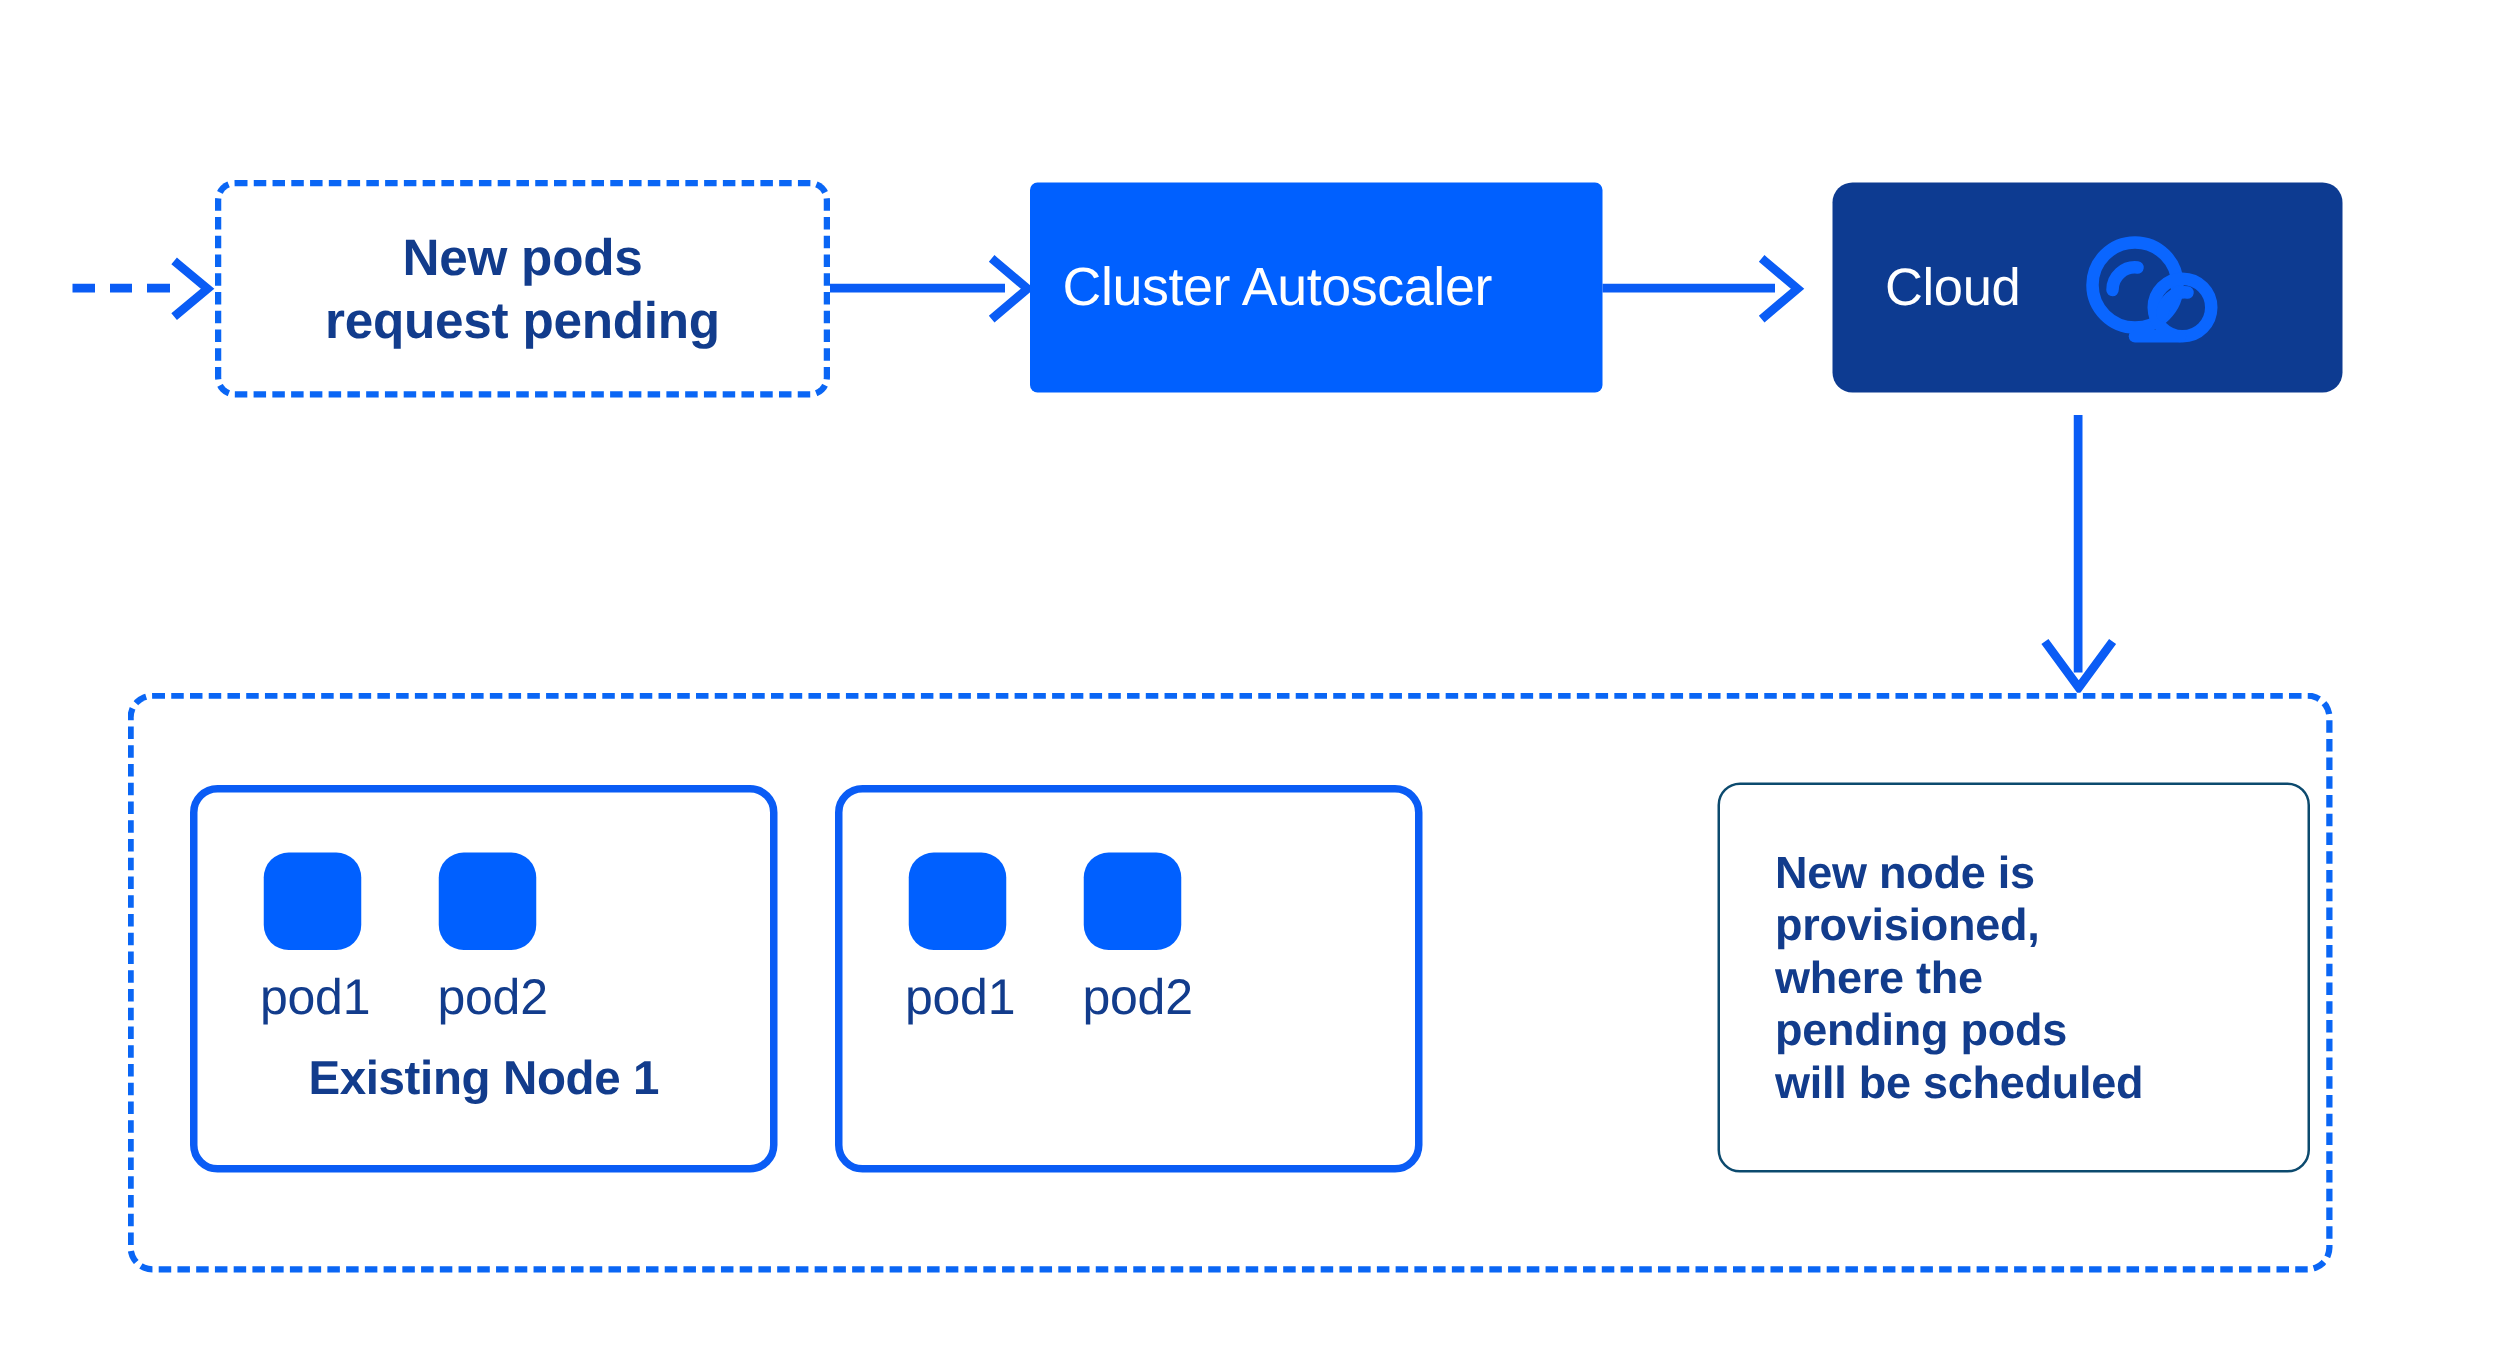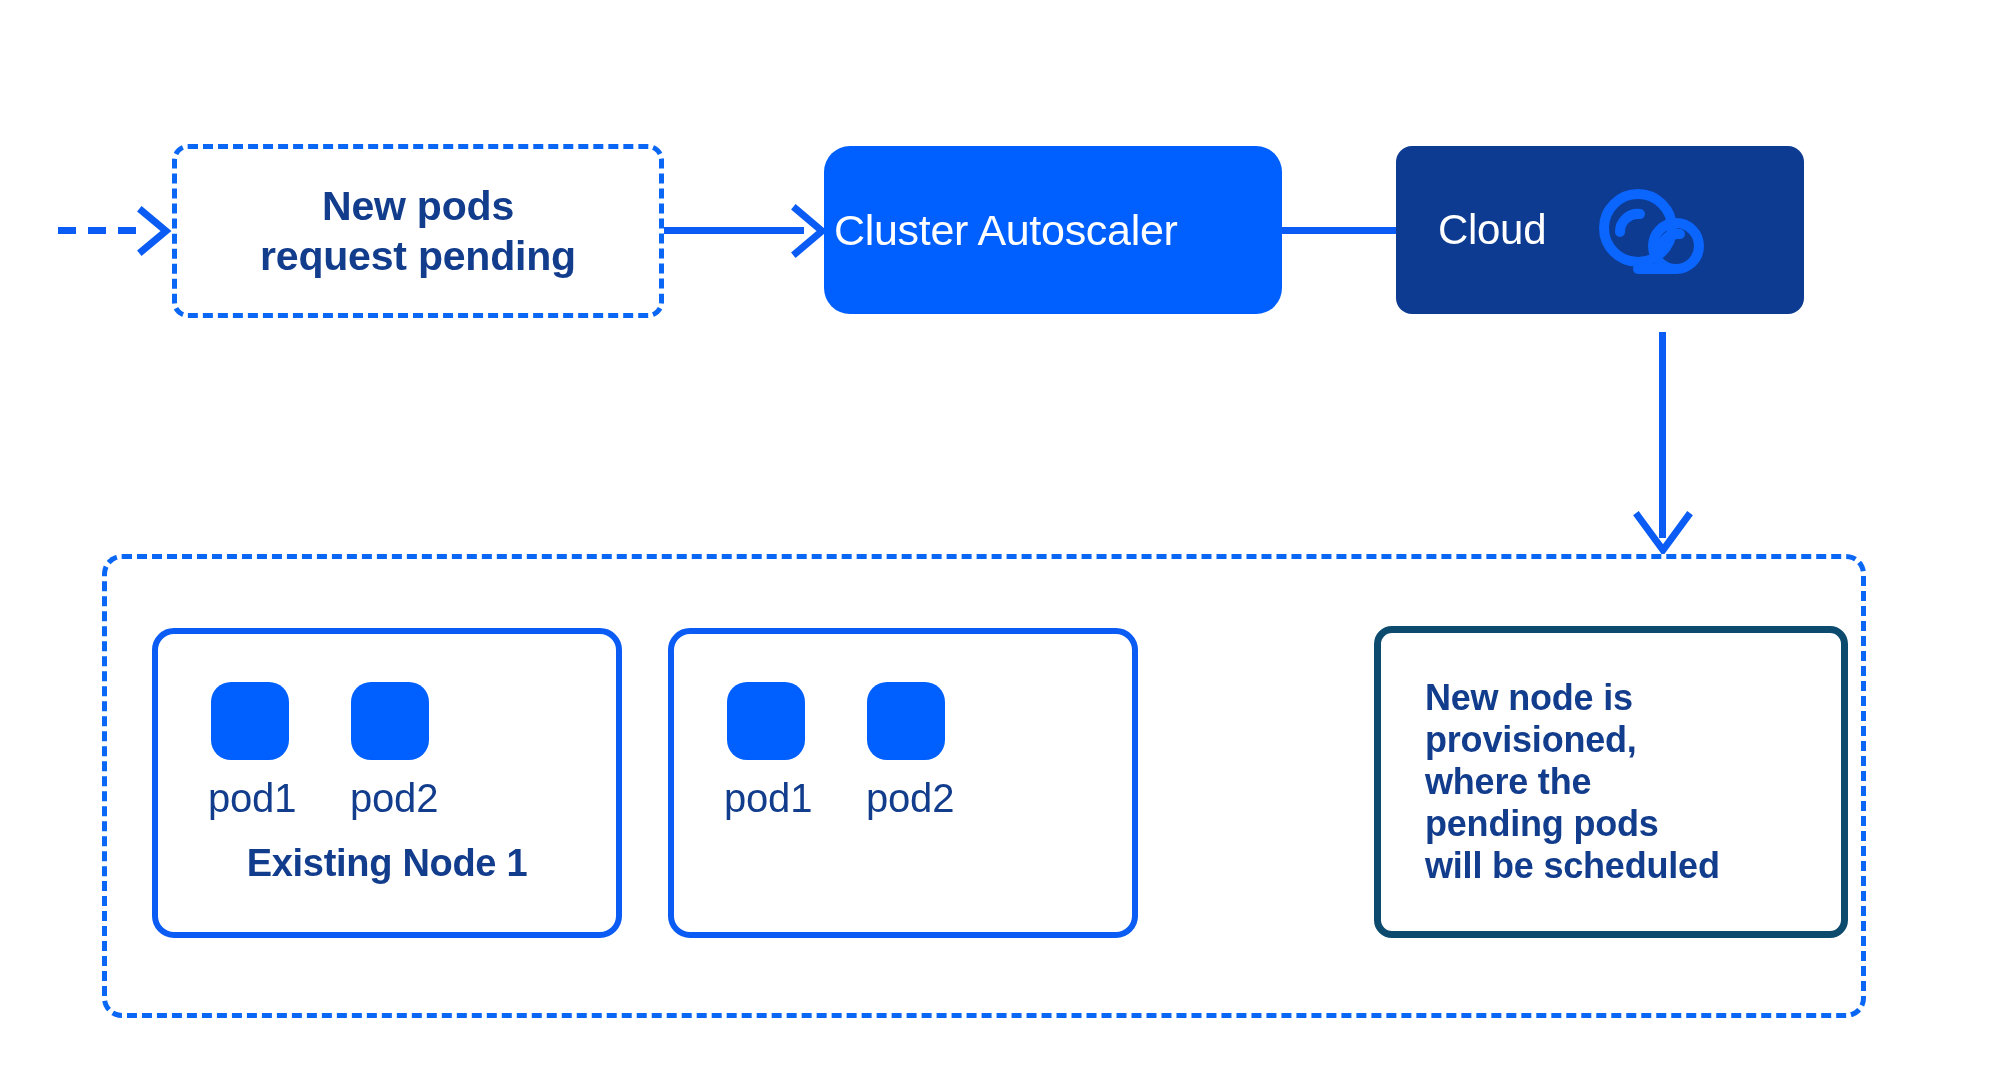--- a/index.html
+++ b/index.html
@@ -48,36 +48,36 @@
     white-space: pre-line;
   }
 
   
   .autoscaler-box {
     left: 824px;
     top: 98px;
     width: 458px;
     height: 168px;
     background: #0060ff;
-    border-radius: 26px;
+    border-radius: 6px;
     display: flex;
     align-items: center;
     justify-content: flex-start;
-    padding-left: 10px;
+    padding-left: 26px;
   }
   .autoscaler-box .label {
     color: #ffffff;
     font-size: 43px;
     font-weight: 500;
     letter-spacing: -0.3px;
   }
 
   
   .cloud-box {
-    left: 1396px;
+    left: 1466px;
     top: 98px;
     width: 408px;
     height: 168px;
     background: #0d3b91;
     border-radius: 16px;
     display: flex;
     align-items: center;
     padding-left: 42px;
     gap: 48px;
   }
@@ -166,21 +166,21 @@
     font-weight: 700;
     letter-spacing: -0.3px;
   }
 
   
   .note-box {
     left: 1374px;
     top: 578px;
     width: 474px;
     height: 312px;
-    border: 7px solid #0c4a6e;
+    border: 2px solid #0c4a6e;
     border-radius: 18px;
     background: #ffffff;
     display: flex;
     align-items: center;
   }
   .note-box .label {
     color: #123c8c;
     font-size: 36px;
     font-weight: 700;
     line-height: 1.17;

